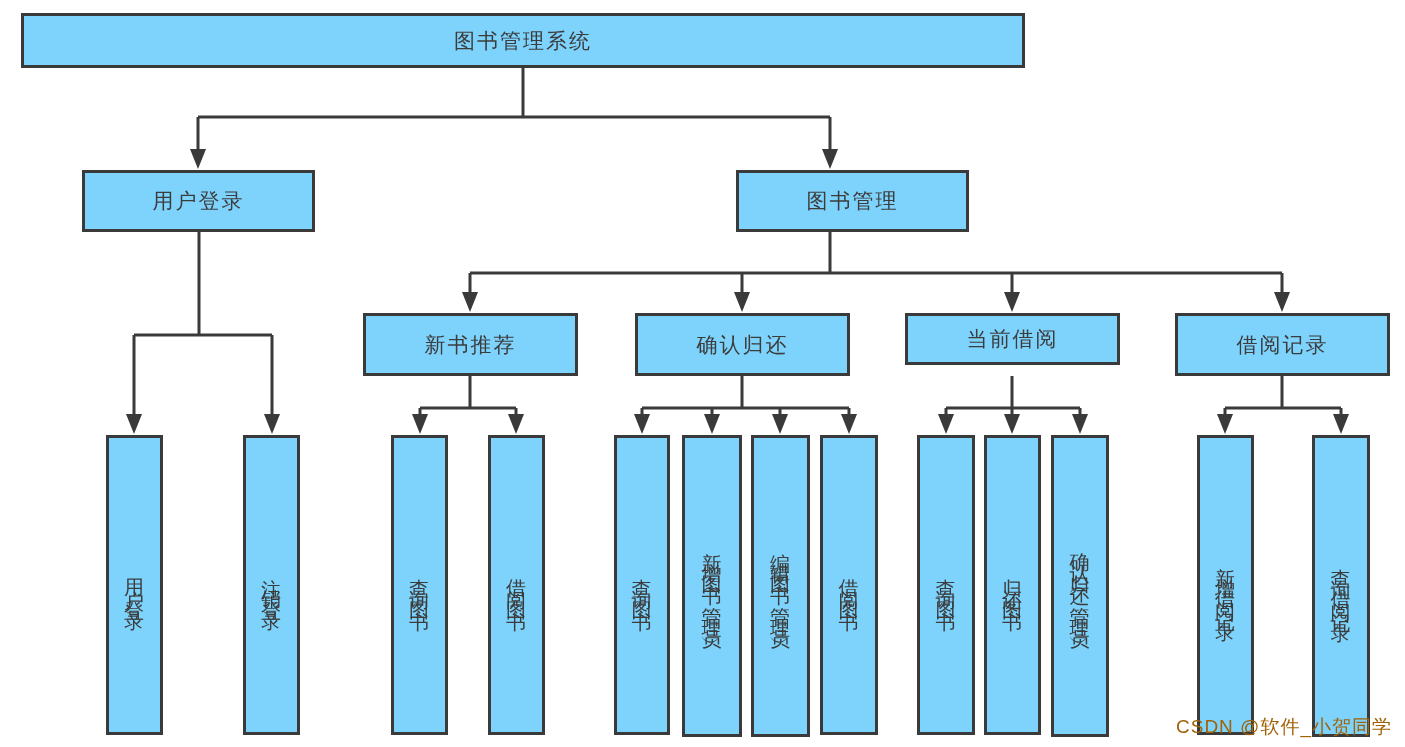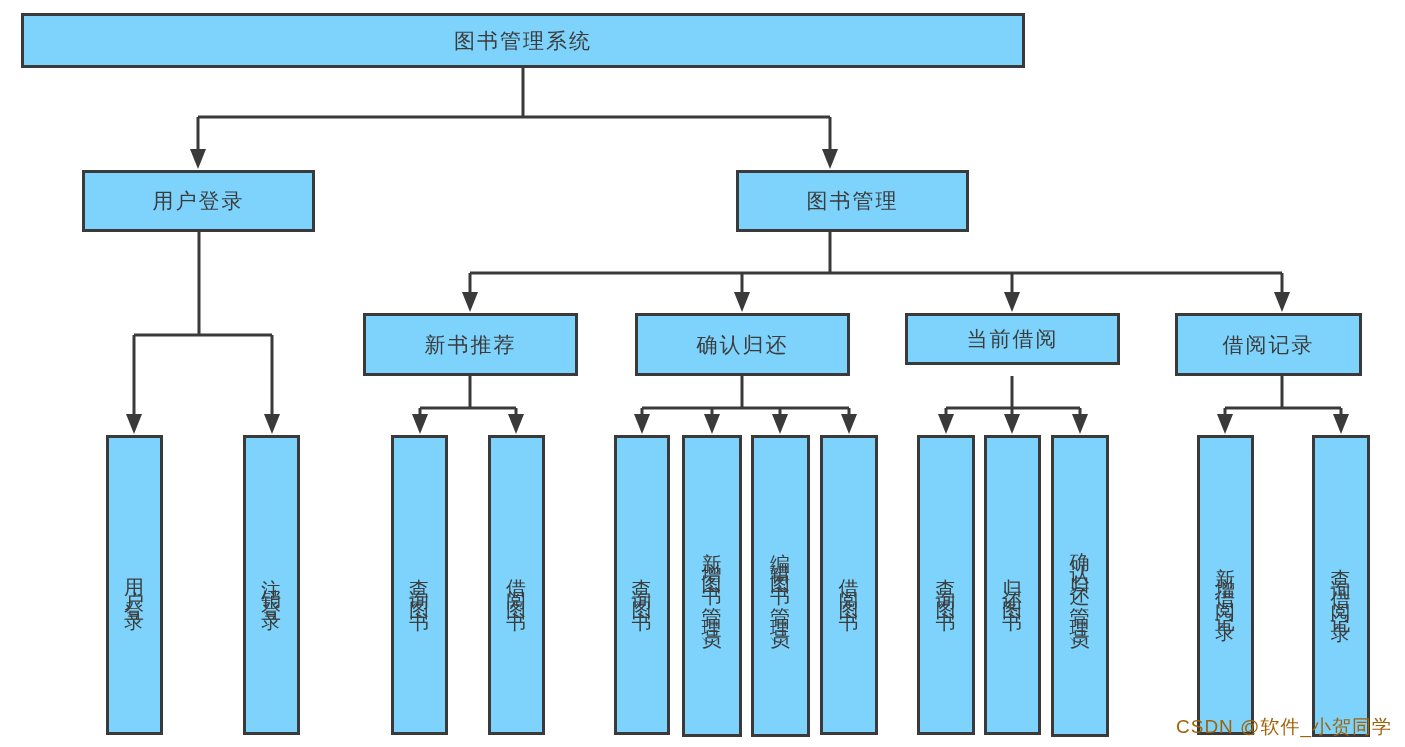--- a/index.html
+++ b/index.html
@@ -76,21 +76,21 @@
   </svg>
 
   <div class="box h" style="left:21px;top:13px;width:1004px;height:55px;">图书管理系统</div>
 
   <div class="box h" style="left:82px;top:170px;width:233px;height:62px;">用户登录</div>
   <div class="box h" style="left:736px;top:170px;width:233px;height:62px;">图书管理</div>
 
   <div class="box h" style="left:363px;top:313px;width:215px;height:63px;">新书推荐</div>
   <div class="box h" style="left:635px;top:313px;width:215px;height:63px;">确认归还</div>
   <div class="box h" style="left:905px;top:313px;width:215px;height:52px;">当前借阅</div>
-  <div class="box h" style="left:1175px;top:313px;width:187px;height:63px;">借阅记录</div>
+  <div class="box h" style="left:1175px;top:313px;width:215px;height:63px;">借阅记录</div>
 
   <div class="box v" style="left:106px;top:435px;width:57px;height:300px;">用户登录</div>
   <div class="box v" style="left:243px;top:435px;width:57px;height:300px;">注销登录</div>
 
   <div class="box v" style="left:391px;top:435px;width:57px;height:300px;">查询图书</div>
   <div class="box v" style="left:488px;top:435px;width:57px;height:300px;">借阅图书</div>
 
   <div class="box v" style="left:614px;top:435px;width:56px;height:300px;">查询图书</div>
   <div class="box v" style="left:682px;top:435px;width:60px;height:302px;">新增图书（管理员）</div>
   <div class="box v" style="left:751px;top:435px;width:59px;height:302px;">编辑图书（管理员）</div>

